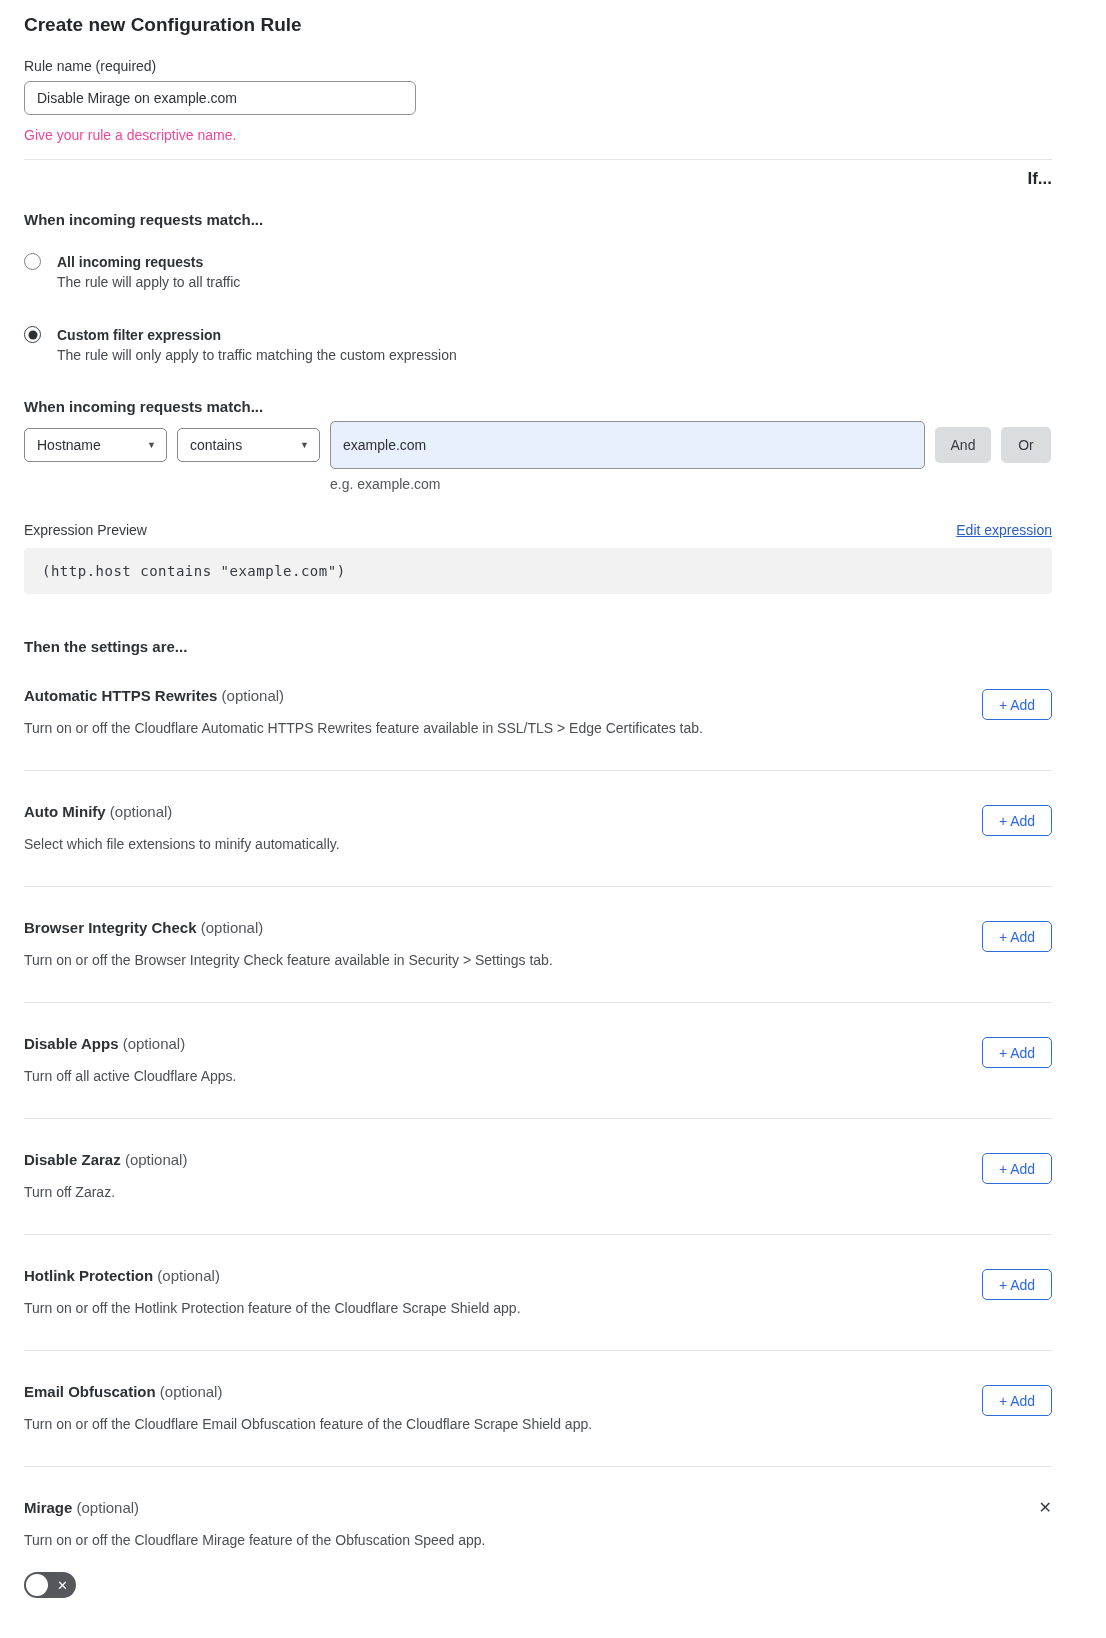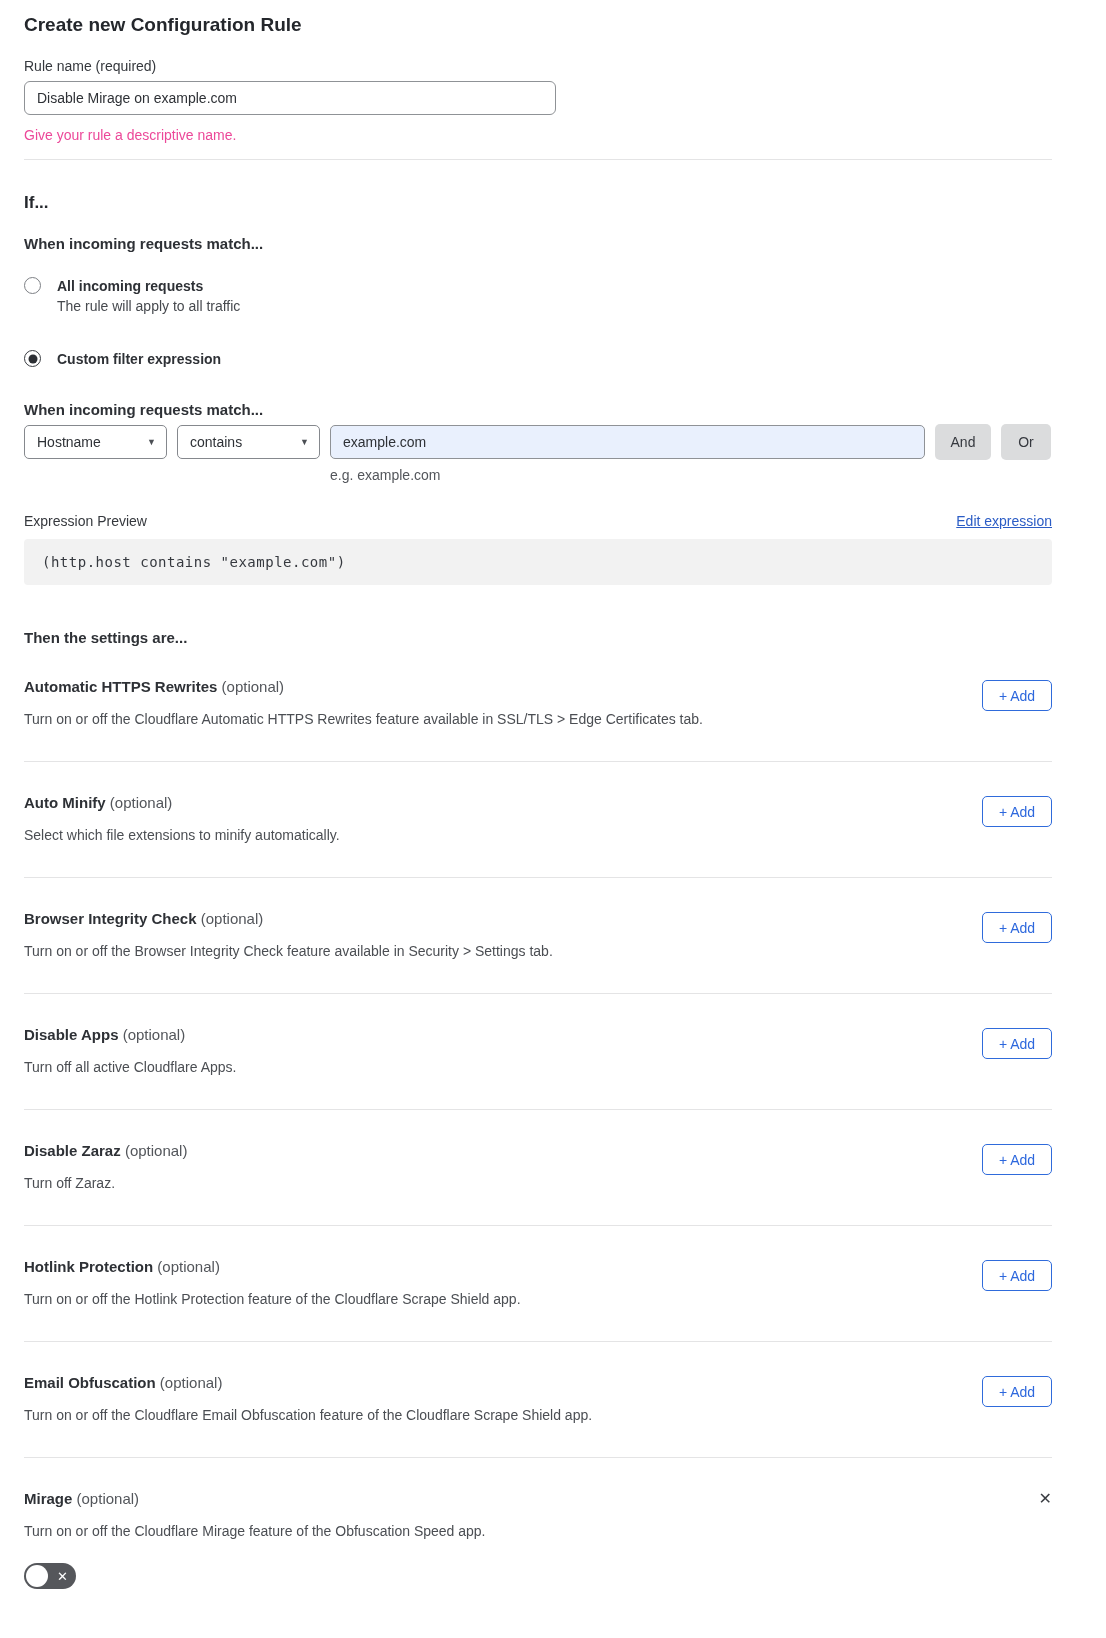--- a/index.html
+++ b/index.html
@@ -9,31 +9,31 @@
     font-family:"Liberation Sans","DejaVu Sans",sans-serif;
     color:#35383d;
     -webkit-font-smoothing:antialiased;
   }
   .page { padding:14px 54px 0 24px; }
 
   
   .h1 { font-size:19px; font-weight:bold; color:#24272c; }
   .field-label { font-size:14px; color:#35383d; margin-top:22px; }
   .rule-name-input {
-    margin-top:7px; width:532px; height:34px;
+    margin-top:7px; width:392px; height:34px;
     border:1px solid #8f9296; border-radius:6px;
     padding:0 12px; font-size:14px; color:#2e3136;
     font-family:"Liberation Sans","DejaVu Sans",sans-serif;
     background:#fff; display:block;
   }
   .helper { font-size:14px; color:#ec4899; margin-top:12px; }
   .divider { border-bottom:1px solid #e4e4e5; margin-top:16px; }
 
   
-  .if-heading { font-size:17px; font-weight:bold; color:#24272c; margin-top:33px; }
+  .if-heading { font-size:17px; font-weight:bold; color:#24272c; margin-top:9px;text-align:right; }
   .match-heading { font-size:15px; font-weight:bold; color:#2e3136; margin-top:22px; }
 
   .radio-option { display:flex; align-items:flex-start; }
   .radio-option.first { margin-top:24px; }
   .radio-option.second { margin-top:32px; }
   .radio-circle {
     width:17px; height:17px; border-radius:50%;
     border:1.5px solid #7d8085; background:#fff; flex:0 0 auto;
     margin-top:1px; position:relative; cursor:pointer;
   }
@@ -54,21 +54,21 @@
   .builder-labels .lbl-operator { width:153px; }
   .builder-row { display:flex; margin-top:6px; align-items:center; }
   .select-box {
     width:143px; height:34px; border:1px solid #85888d; border-radius:5px;
     background:#fff; display:flex; align-items:center; justify-content:space-between;
     padding:0 10px 0 12px; font-size:14px; color:#2e3136; cursor:pointer;
     margin-right:10px;
   }
   .chevron { font-size:9px; color:#4b4f54; line-height:1; }
   .value-input {
-    width:595px; height:34px; border:1px solid #8f9296; border-radius:5px;
+    width:595px; height:48px; border:1px solid #8f9296; border-radius:5px;
     background:#e9f0fd; padding:0 12px; font-size:14px; color:#2e3136;
     font-family:"Liberation Sans","DejaVu Sans",sans-serif;
     margin-right:10px;
   }
   .conn-btn {
     height:36px; border:none; border-radius:5px; background:#dbdcdd;
     font-size:14px; color:#36393f; cursor:pointer;
     font-family:"Liberation Sans","DejaVu Sans",sans-serif;
   }
   .conn-btn.and { width:56px; margin-right:10px; }
@@ -143,20 +143,21 @@
     <div class="radio-text">
       <div class="radio-label">All incoming requests</div>
       <div class="radio-desc">The rule will apply to all traffic</div>
     </div>
   </div>
 
   <div class="radio-option second">
     <div class="radio-circle selected"></div>
     <div class="radio-text">
       <div class="radio-label">Custom filter expression</div>
+      <div class="radio-desc">The rule will only apply to traffic matching the custom expression</div>
     </div>
   </div>
 
   <div class="builder-heading">When incoming requests match...</div>
 
 
   <div class="builder-row">
     <div class="select-box">
       <span>Hostname</span>
       <span class="chevron">▼</span>

